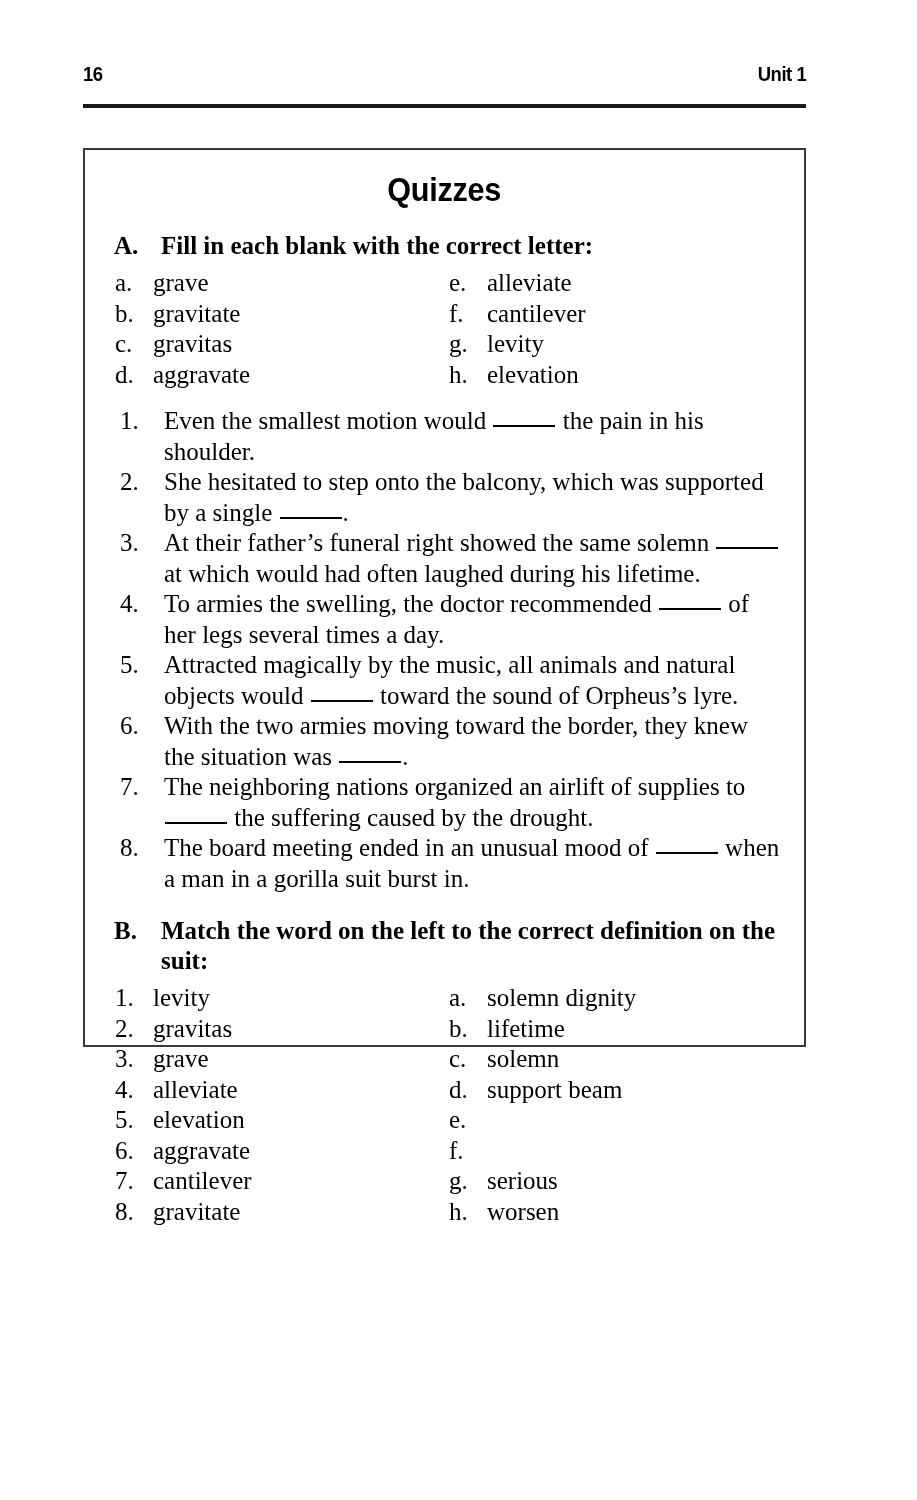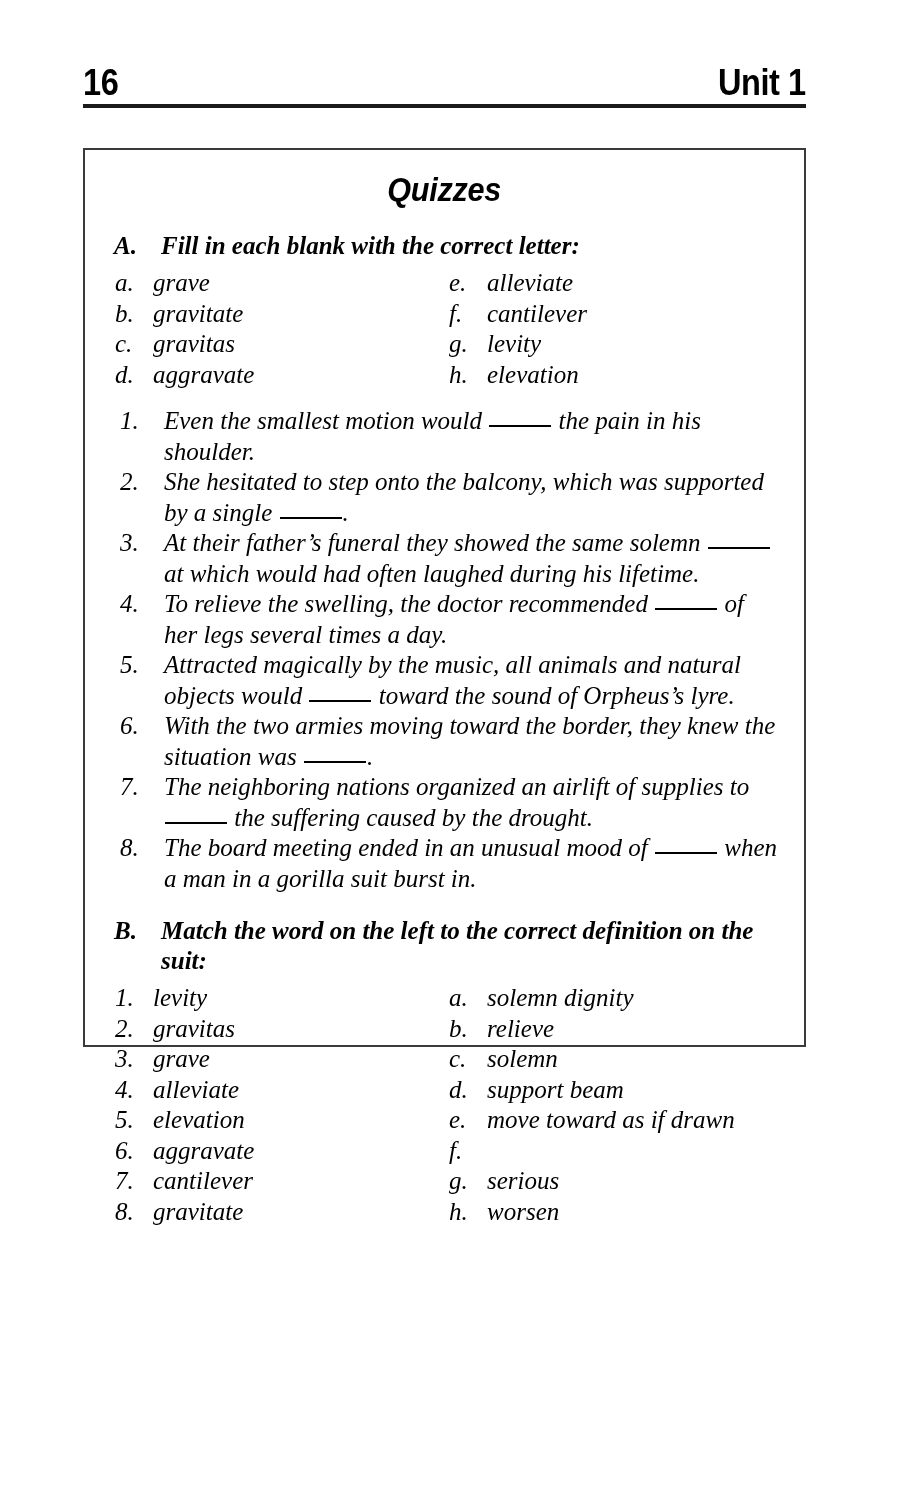--- a/index.html
+++ b/index.html
@@ -20,21 +20,21 @@
   .page-header {
     position: absolute;
     left: 83px;
     top: 62px;
     width: 723px;
     display: flex;
     align-items: baseline;
     justify-content: space-between;
     font-family: "Liberation Sans", "DejaVu Sans", sans-serif;
     font-weight: bold;
-    font-size: 37px;
+    font-size: 21px;
     letter-spacing: -0.5px;
   }
   .page-header .folio { transform: scaleX(0.88); transform-origin: left bottom; }
   .page-header .unit  { transform: scaleX(0.88); transform-origin: right bottom; }
 
   .header-rule {
     position: absolute;
     left: 83px;
     top: 104px;
     width: 723px;
@@ -45,21 +45,20 @@
   
   .quiz-box {
     position: absolute;
     left: 83px;
     top: 148px;
     width: 723px;
     height: 899px;
     border: 2px solid #3a3a3a;
     box-sizing: border-box;
     background: #ffffff;
-    font-style: italic;
   }
 
   .quiz-title {
     font-family: "Liberation Sans", "DejaVu Sans", sans-serif;
     font-weight: bold;
     font-size: 34px;
     text-align: center;
     margin-top: 20px;
     letter-spacing: -0.3px;
   }
@@ -202,25 +201,25 @@
     <div class="question">
       <div class="marker">1.</div>
       <div class="sentence"><span>Even the smallest motion would </span><span class="blank"></span><span> the pain in his shoulder.</span></div>
     </div>
     <div class="question">
       <div class="marker">2.</div>
       <div class="sentence"><span>She hesitated to step onto the balcony, which was supported by a single </span><span class="blank"></span><span>.</span></div>
     </div>
     <div class="question">
       <div class="marker">3.</div>
-      <div class="sentence"><span>At their father’s funeral they showed the same solemn </span><span class="blank"></span><span> at which would had often laughed during his lifetime.</span></div>
+      <div class="sentence"><span>At their father’s funeral right showed the same solemn </span><span class="blank"></span><span> at which would had often laughed during his lifetime.</span></div>
     </div>
     <div class="question">
       <div class="marker">4.</div>
-      <div class="sentence"><span>To relieve the swelling, the doctor recommended </span><span class="blank"></span><span> of her legs several times a day.</span></div>
+      <div class="sentence"><span>To armies the swelling, the doctor recommended </span><span class="blank"></span><span> of her legs several times a day.</span></div>
     </div>
     <div class="question">
       <div class="marker">5.</div>
       <div class="sentence"><span>Attracted magically by the music, all animals and natural objects would </span><span class="blank"></span><span> toward the sound of Orpheus’s lyre.</span></div>
     </div>
     <div class="question">
       <div class="marker">6.</div>
       <div class="sentence"><span>With the two armies moving toward the border, they knew the situation was </span><span class="blank"></span><span>.</span></div>
     </div>
     <div class="question">
@@ -273,33 +272,32 @@
         <div class="value">gravitate</div>
       </div>
     </div>
     <div class="col right">
       <div class="row">
         <div class="marker">a.</div>
         <div class="value">solemn dignity</div>
       </div>
       <div class="row">
         <div class="marker">b.</div>
-        <div class="value">relieve</div>
+        <div class="value">lifetime</div>
       </div>
       <div class="row">
         <div class="marker">c.</div>
         <div class="value">solemn</div>
       </div>
       <div class="row">
         <div class="marker">d.</div>
         <div class="value">support beam</div>
       </div>
       <div class="row">
         <div class="marker">e.</div>
-        <div class="value">move toward as if drawn</div>
       </div>
       <div class="row">
         <div class="marker">f.</div>
       </div>
       <div class="row">
         <div class="marker">g.</div>
         <div class="value">serious</div>
       </div>
       <div class="row">
         <div class="marker">h.</div>

